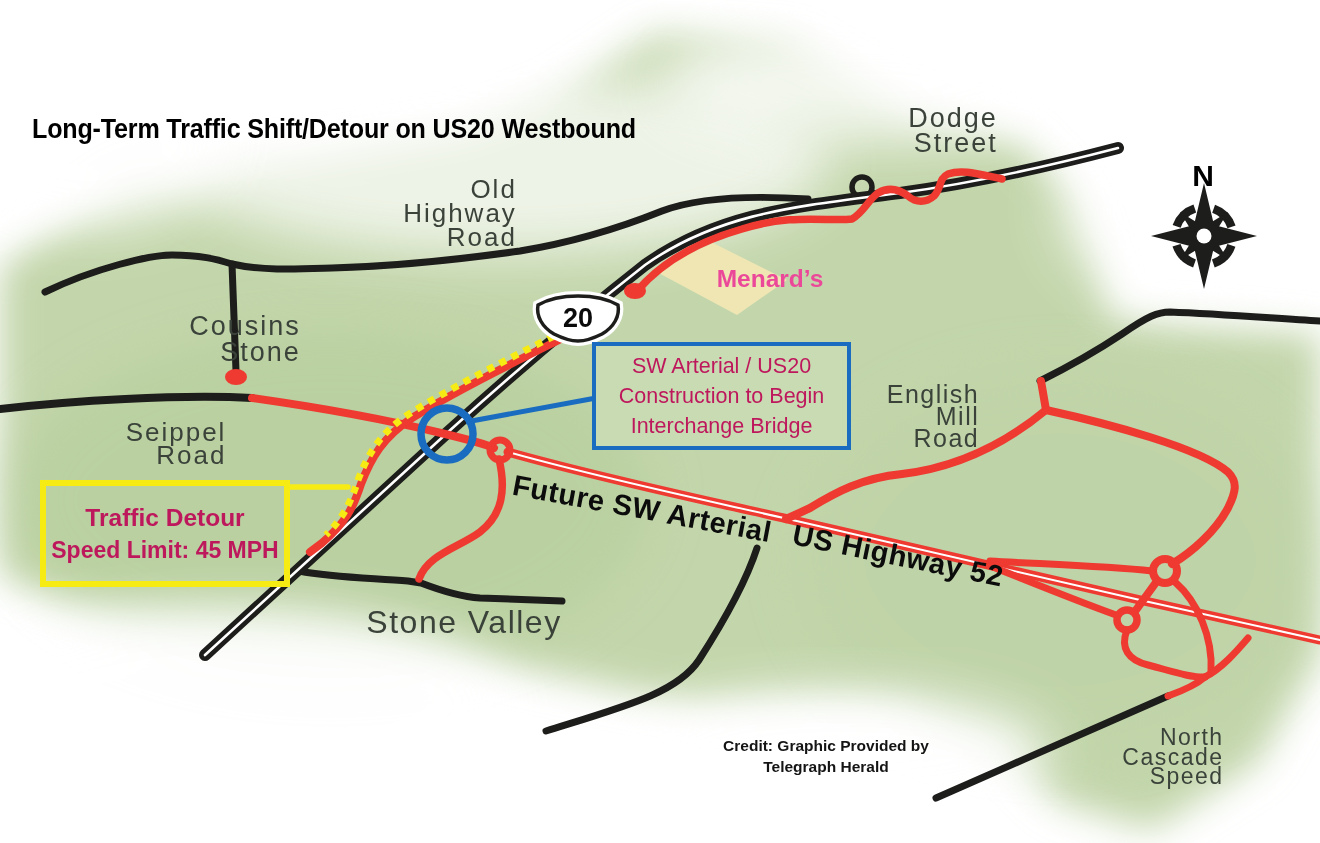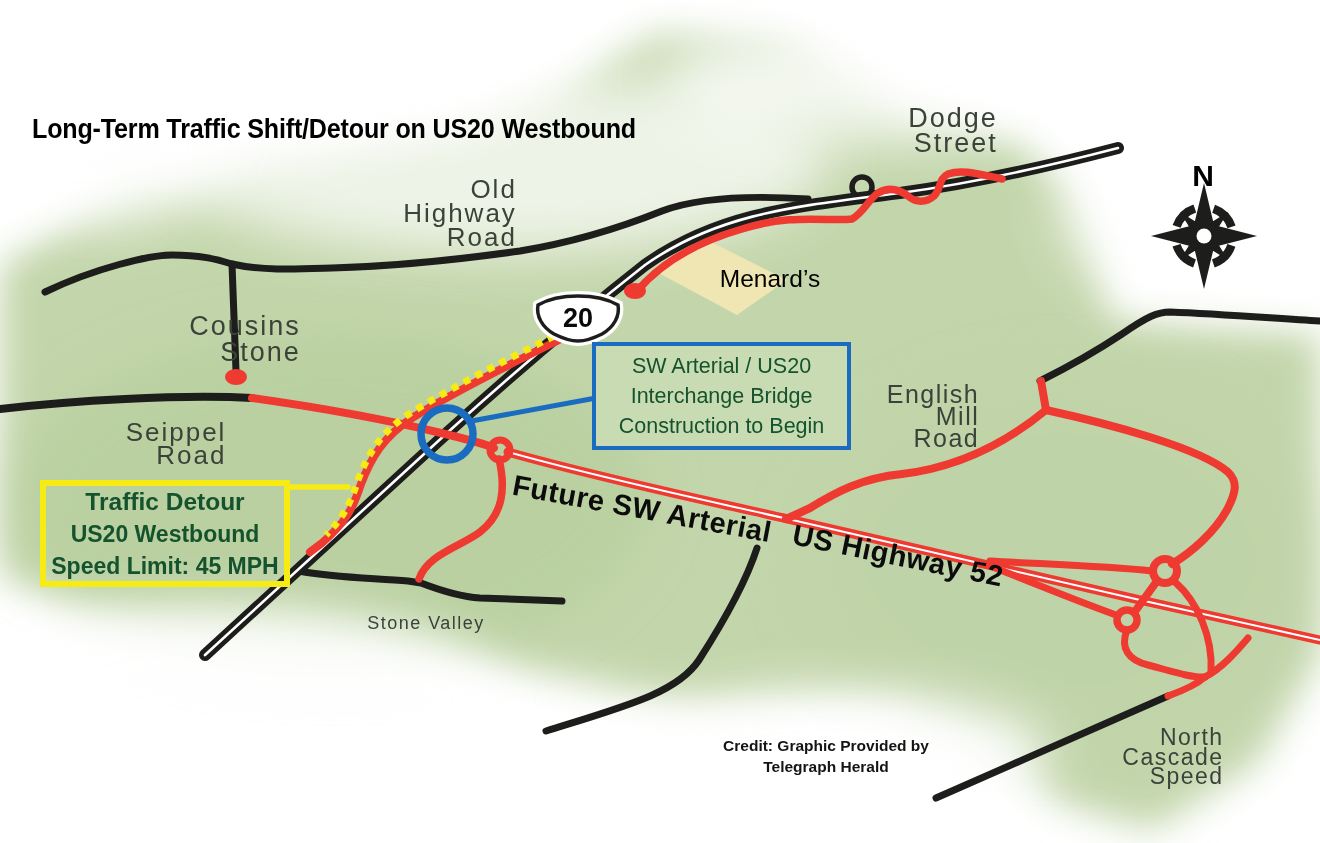--- a/index.html
+++ b/index.html
@@ -20,23 +20,23 @@
   .bl{stroke:var(--callout-blue);fill:none}
   .maplabel{position:absolute;transform:translate(-50%,-50%);text-align:right;
     white-space:pre-line;color:var(--label-gray);font-size:26px;letter-spacing:2px;
     line-height:.92;}
   .title{position:absolute;left:32px;top:129px;transform:translateY(-50%) scaleX(.93);
     transform-origin:left center;font-size:27px;font-weight:800;color:#000;
     letter-spacing:-0.2px;white-space:nowrap;}
   .rotlabel{position:absolute;transform:translate(-50%,-50%) rotate(10.5deg);
     font-weight:700;font-size:29px;color:#0c0c0c;white-space:nowrap;letter-spacing:.5px;}
   .menards{position:absolute;transform:translate(-50%,-50%);font-size:24.5px;
-    font-weight:400;color:#000000;letter-spacing:0;}
+    font-weight:700;color:#ec4899;letter-spacing:0;}
   .callout{position:absolute;display:flex;flex-direction:column;justify-content:center;
-    align-items:center;text-align:center;color:#14532d;box-sizing:border-box;}
+    align-items:center;text-align:center;color:#be185d;box-sizing:border-box;}
   .callout-blue{left:592px;top:342px;width:259px;height:108px;
     border:4.5px solid var(--callout-blue);background:#c9dbb2;
     font-size:21.5px;line-height:30px;font-weight:500;}
   .callout-yellow{left:40px;top:480px;width:250px;height:107px;
     border:6px solid var(--detour-yellow);background:transparent;
     font-weight:600;}
   .callout-yellow .l1{font-size:24.5px;line-height:32px;}
   .callout-yellow .l2,.callout-yellow .l3{font-size:23px;line-height:32px;}
   .credit{position:absolute;left:826px;top:756px;transform:translate(-50%,-50%);
     text-align:center;font-size:15.5px;font-weight:600;color:#141414;line-height:21px;
@@ -133,36 +133,35 @@
 Road</div>
   <div class="maplabel" style="left:953px;top:131px;font-size:27px;line-height:.94;">Dodge
 Street</div>
   <div class="maplabel" style="left:245px;top:340px;font-size:27px;line-height:.95;">Cousins
 Stone</div>
   <div class="maplabel" style="left:176px;top:444px;line-height:.88;">Seippel
 Road</div>
   <div class="maplabel" style="left:933px;top:417px;font-size:25px;letter-spacing:1.5px;line-height:.87;">English
 Mill
 Road</div>
-  <div class="maplabel" style="left:426px;top:623px;font-size:18px;letter-spacing:1.5px;">Stone Valley</div>
+  <div class="maplabel" style="left:464px;top:623px;font-size:32px;letter-spacing:1.5px;">Stone Valley</div>
   <div class="maplabel" style="left:1173px;top:757px;font-size:23px;letter-spacing:1.5px;line-height:.85;">North
 Cascade
 Speed</div>
   <div class="menards" style="left:770px;top:279px;">Menard’s</div>
   <div class="rotlabel" style="left:642px;top:509px;">Future SW Arterial</div>
   <div class="rotlabel" style="left:898px;top:556px;transform:translate(-50%,-50%) rotate(11.5deg);">US Highway 52</div>
 
   <div class="callout callout-blue">
     <span>SW Arterial / US20</span>
+    <span>Construction to Begin</span>
     <span>Interchange Bridge</span>
-    <span>Construction to Begin</span>
   </div>
   <div class="callout callout-yellow">
     <span class="l1">Traffic Detour</span>
-    <span class="l2">US20 Westbound</span>
     <span class="l3">Speed Limit: 45 MPH</span>
   </div>
 
   <div class="credit"><span>Credit: Graphic Provided by</span>
 <span>Telegraph Herald</span></div>
   <div class="north">N</div>
 
 </div>
 
 </body></html>

